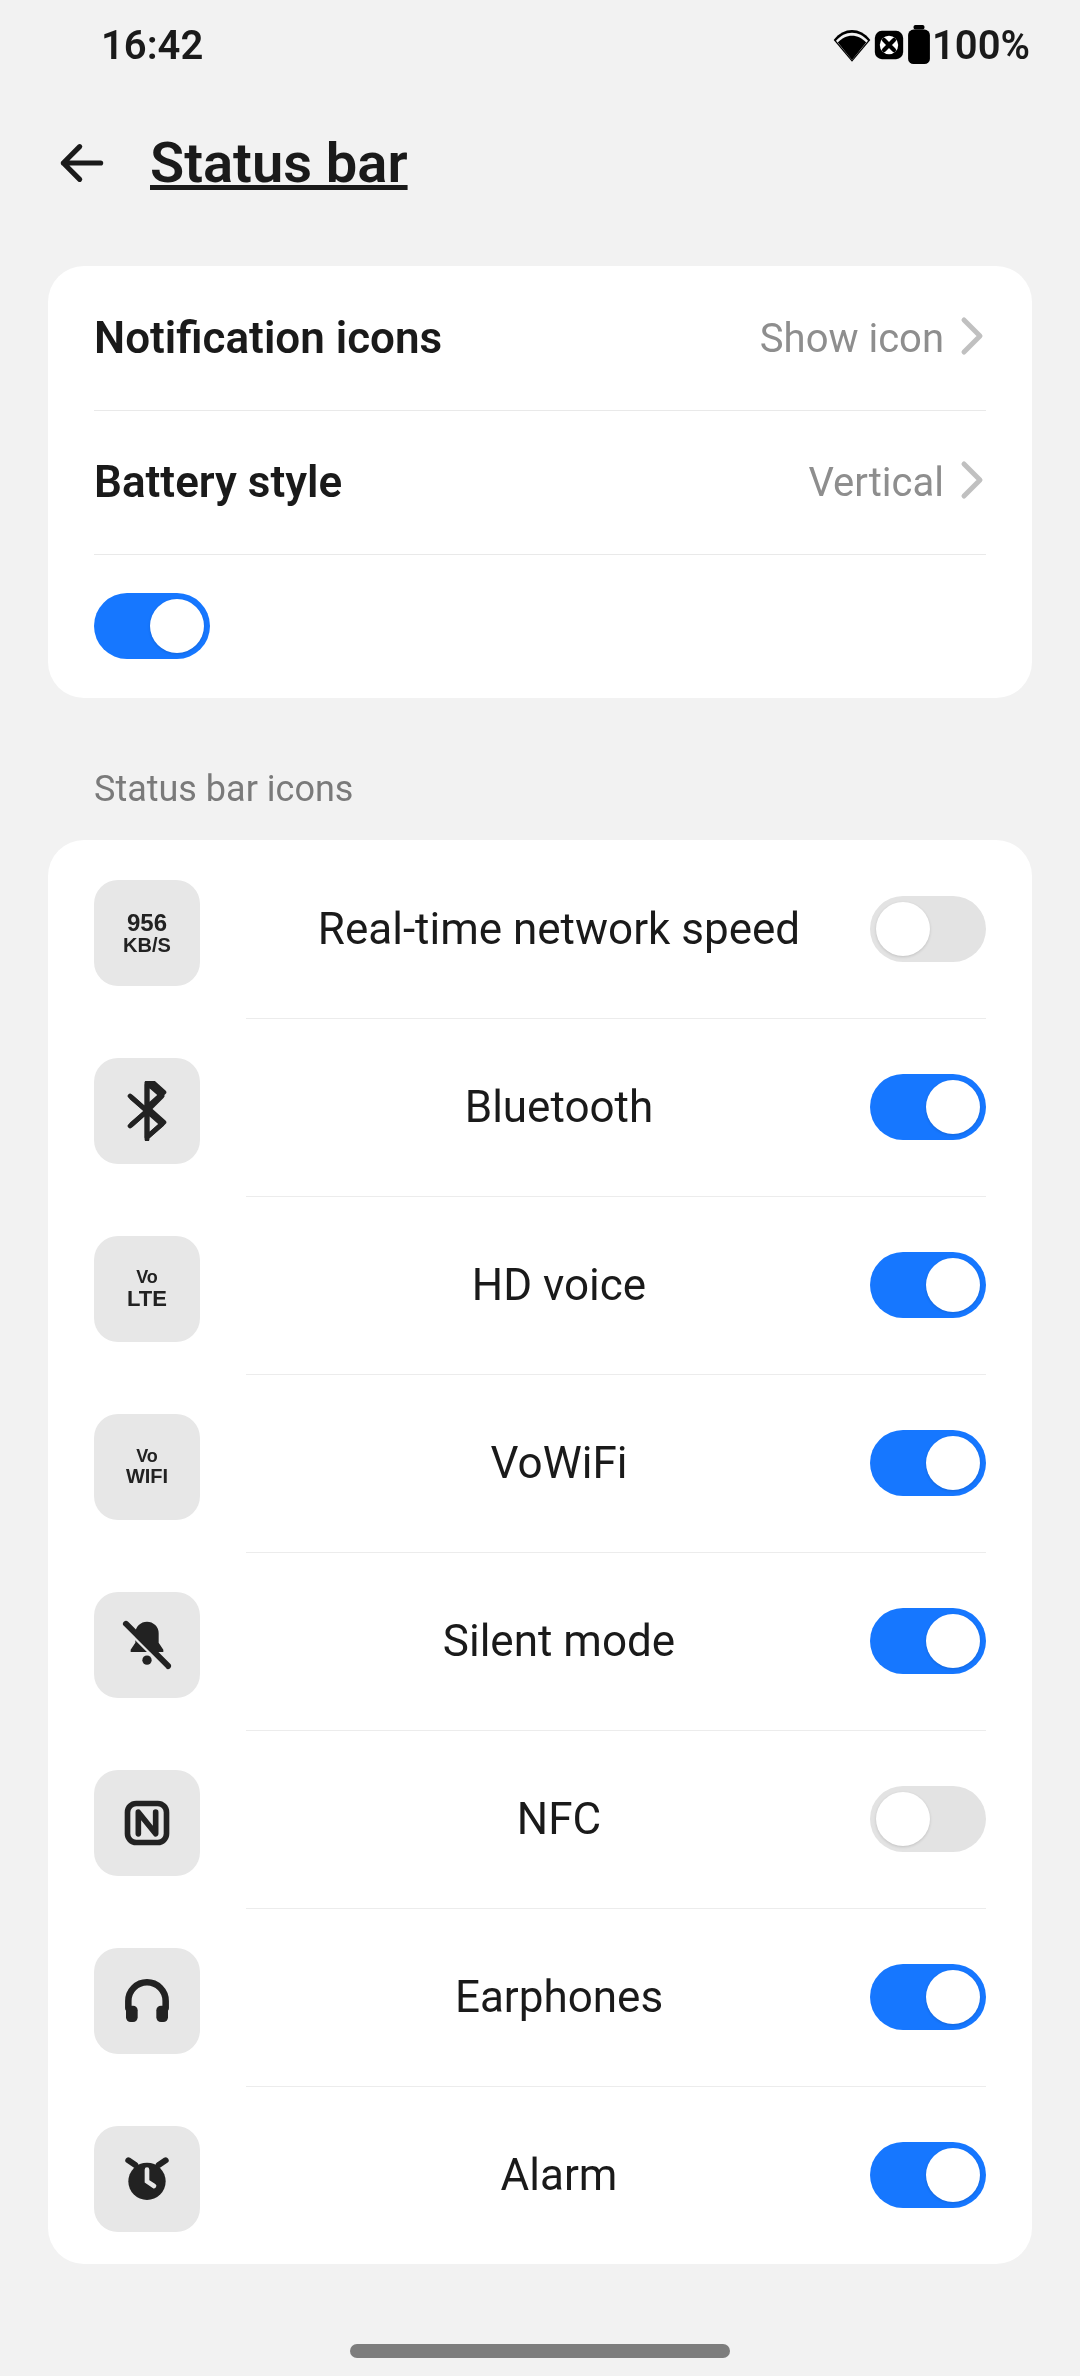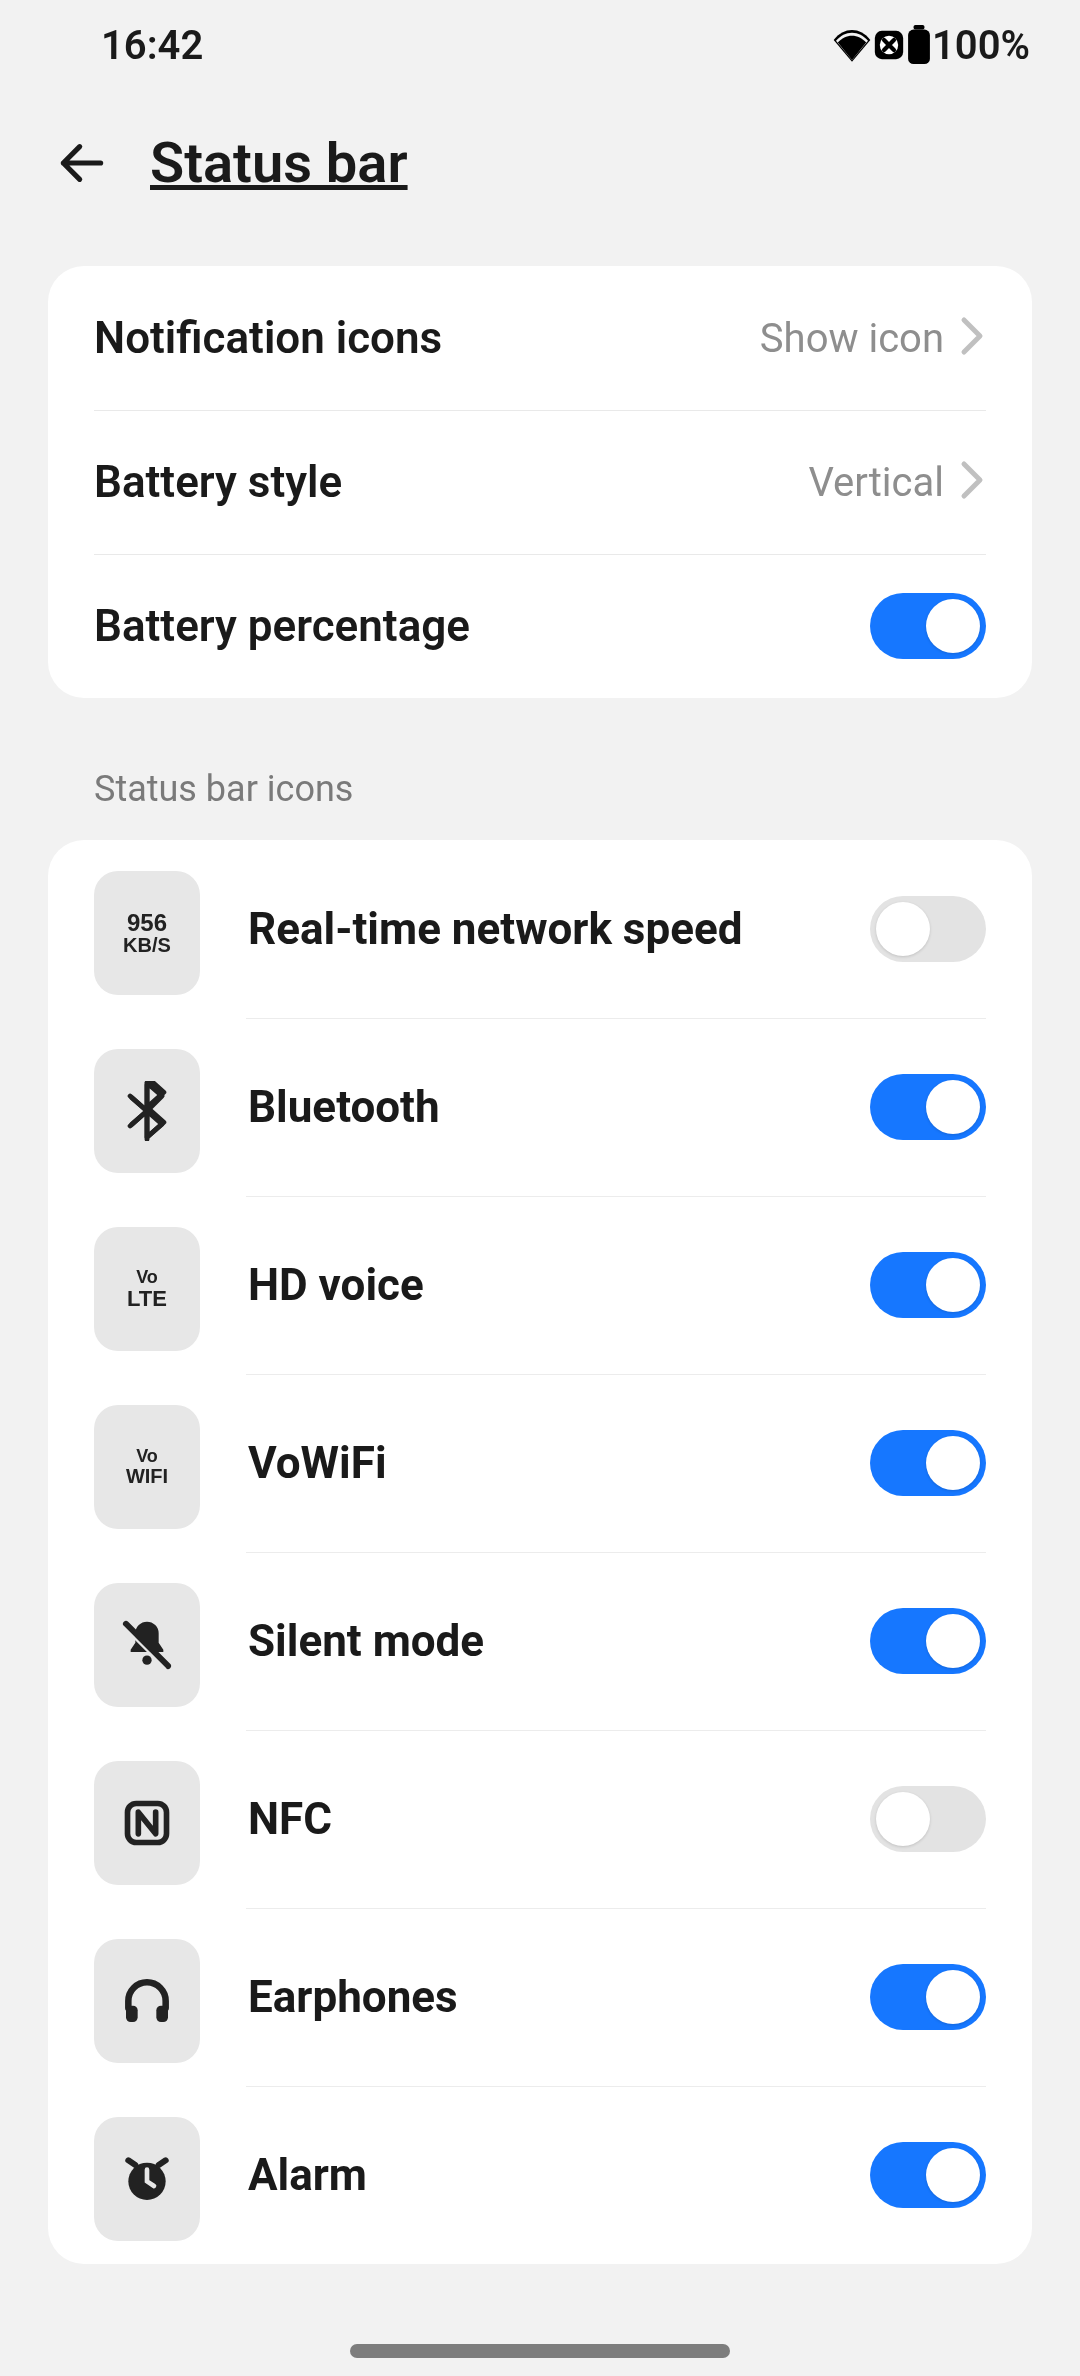--- a/index.html
+++ b/index.html
@@ -78,32 +78,32 @@
     position: relative;
   }
   .icon-row + .icon-row::before {
     content: "";
     position: absolute;
     left: 198px; right: 46px; top: 0;
     height: 1px;
     background: #ececec;
   }
   .icon-box {
-    width: 106px; height: 124px;
+    width: 106px; height: 106px;
     border-radius: 24px;
     background: #e7e7e7;
     display: flex;
     align-items: center;
     justify-content: center;
     margin-right: 48px;
     flex-shrink: 0;
     margin-top: 8px;
   }
   .icon-box svg { display:block; }
-  .icon-label { font-size: 44px; font-weight: 700; flex: 1; }
+  .icon-label { font-size: 44px; font-weight: 400; flex: 1; text-align: center; }
   .icon-text {
     font-family: Arial, sans-serif;
     font-weight: 700;
     font-size: 24px;
     text-align: center;
     line-height: 1.05;
     color: #222;
   }
   .icon-text .small { font-size: 20px; display:block; }
   .icon-text.volte .top { font-size: 18px; display:block; }
@@ -194,21 +194,20 @@
   <div class="row">
     <span class="row-label">Battery style</span>
     <span class="row-value">Vertical</span>
     <span class="chevron">
       <svg width="28" height="40" viewBox="0 0 12 20">
           <path d="M2 2l8 8-8 8" stroke="currentColor" stroke-width="2.5" fill="none" stroke-linecap="round" stroke-linejoin="round"></path>
         </svg>
     </span>
   </div>
   <div class="row">
-    <span class="row-label">Battery percentage</span>
     <div class="toggle on">
         <div class="knob"></div>
       </div>
   </div>
 </div>
 
 <div class="section-title">Status bar icons</div>
 
 <div class="card">
 

